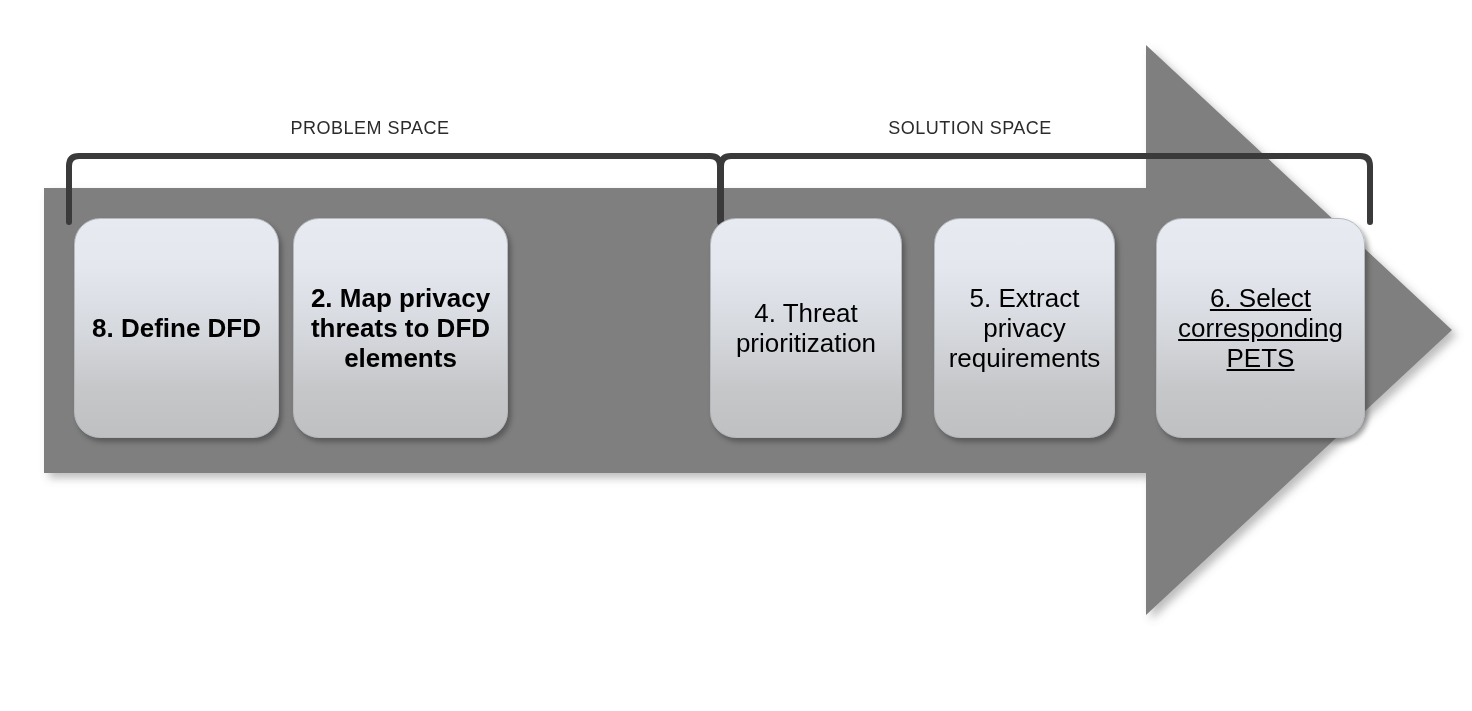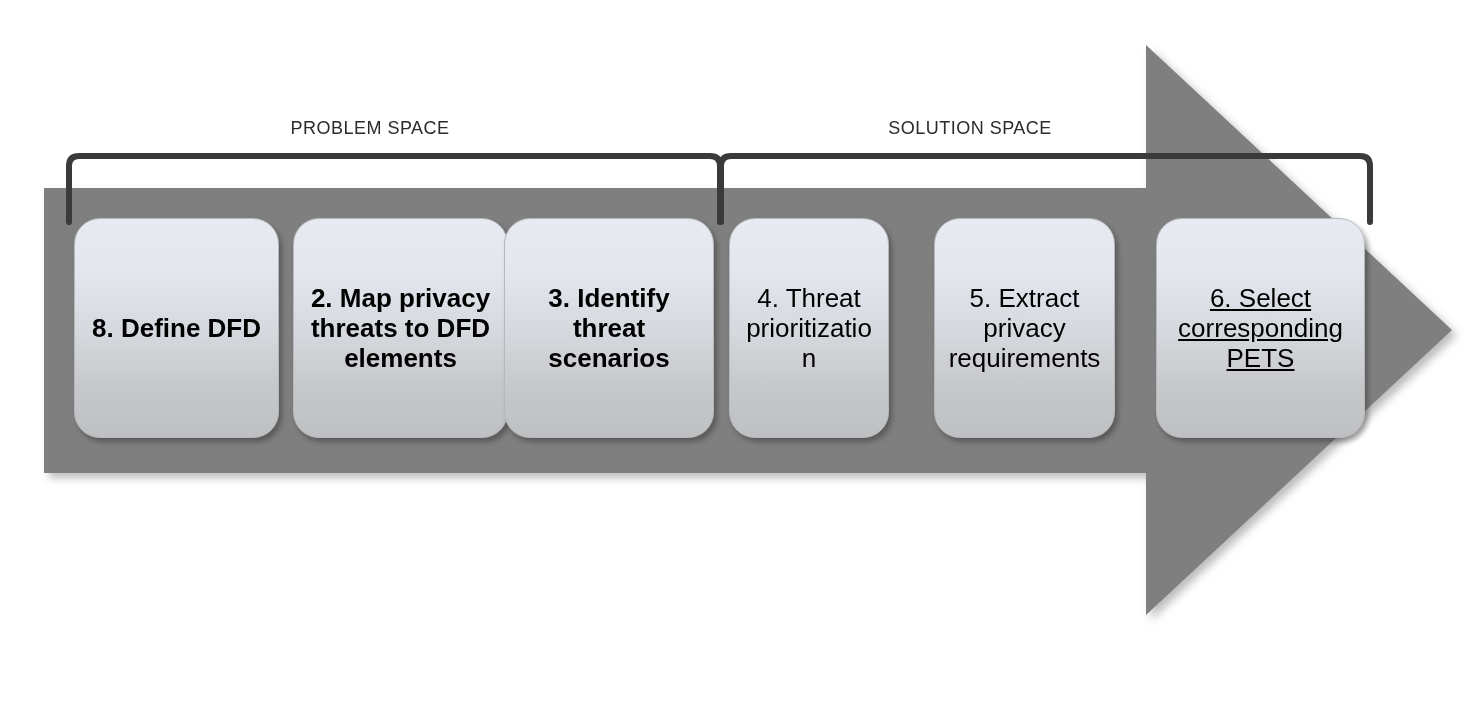--- a/index.html
+++ b/index.html
@@ -115,25 +115,22 @@
   <div class="steps-layer">
 
     <div class="step-box" style="left:74px;  width:205px;">
       <span class="step-label bold">8. Define DFD</span>
     </div>
 
     <div class="step-box" style="left:293px; width:215px;">
       <span class="step-label bold">2. Map privacy threats to DFD elements</span>
     </div>
 
-    <div class="step-box" style="left:504px; width:210px;">
-      <span class="step-label bold">3. Identify threat scenarios</span>
-    </div>
 
-    <div class="step-box" style="left:729px; width:160px;">
+    <div class="step-box" style="left:710px; width:192px;">
       <span class="step-label regular">4. Threat prioritization</span>
     </div>
 
     <div class="step-box" style="left:934px; width:181px;">
       <span class="step-label regular">5. Extract privacy requirements</span>
     </div>
 
     <div class="step-box" style="left:1156px; width:209px;text-decoration:underline;">
       <span class="step-label regular">6. Select corresponding PETS</span>
     </div>

